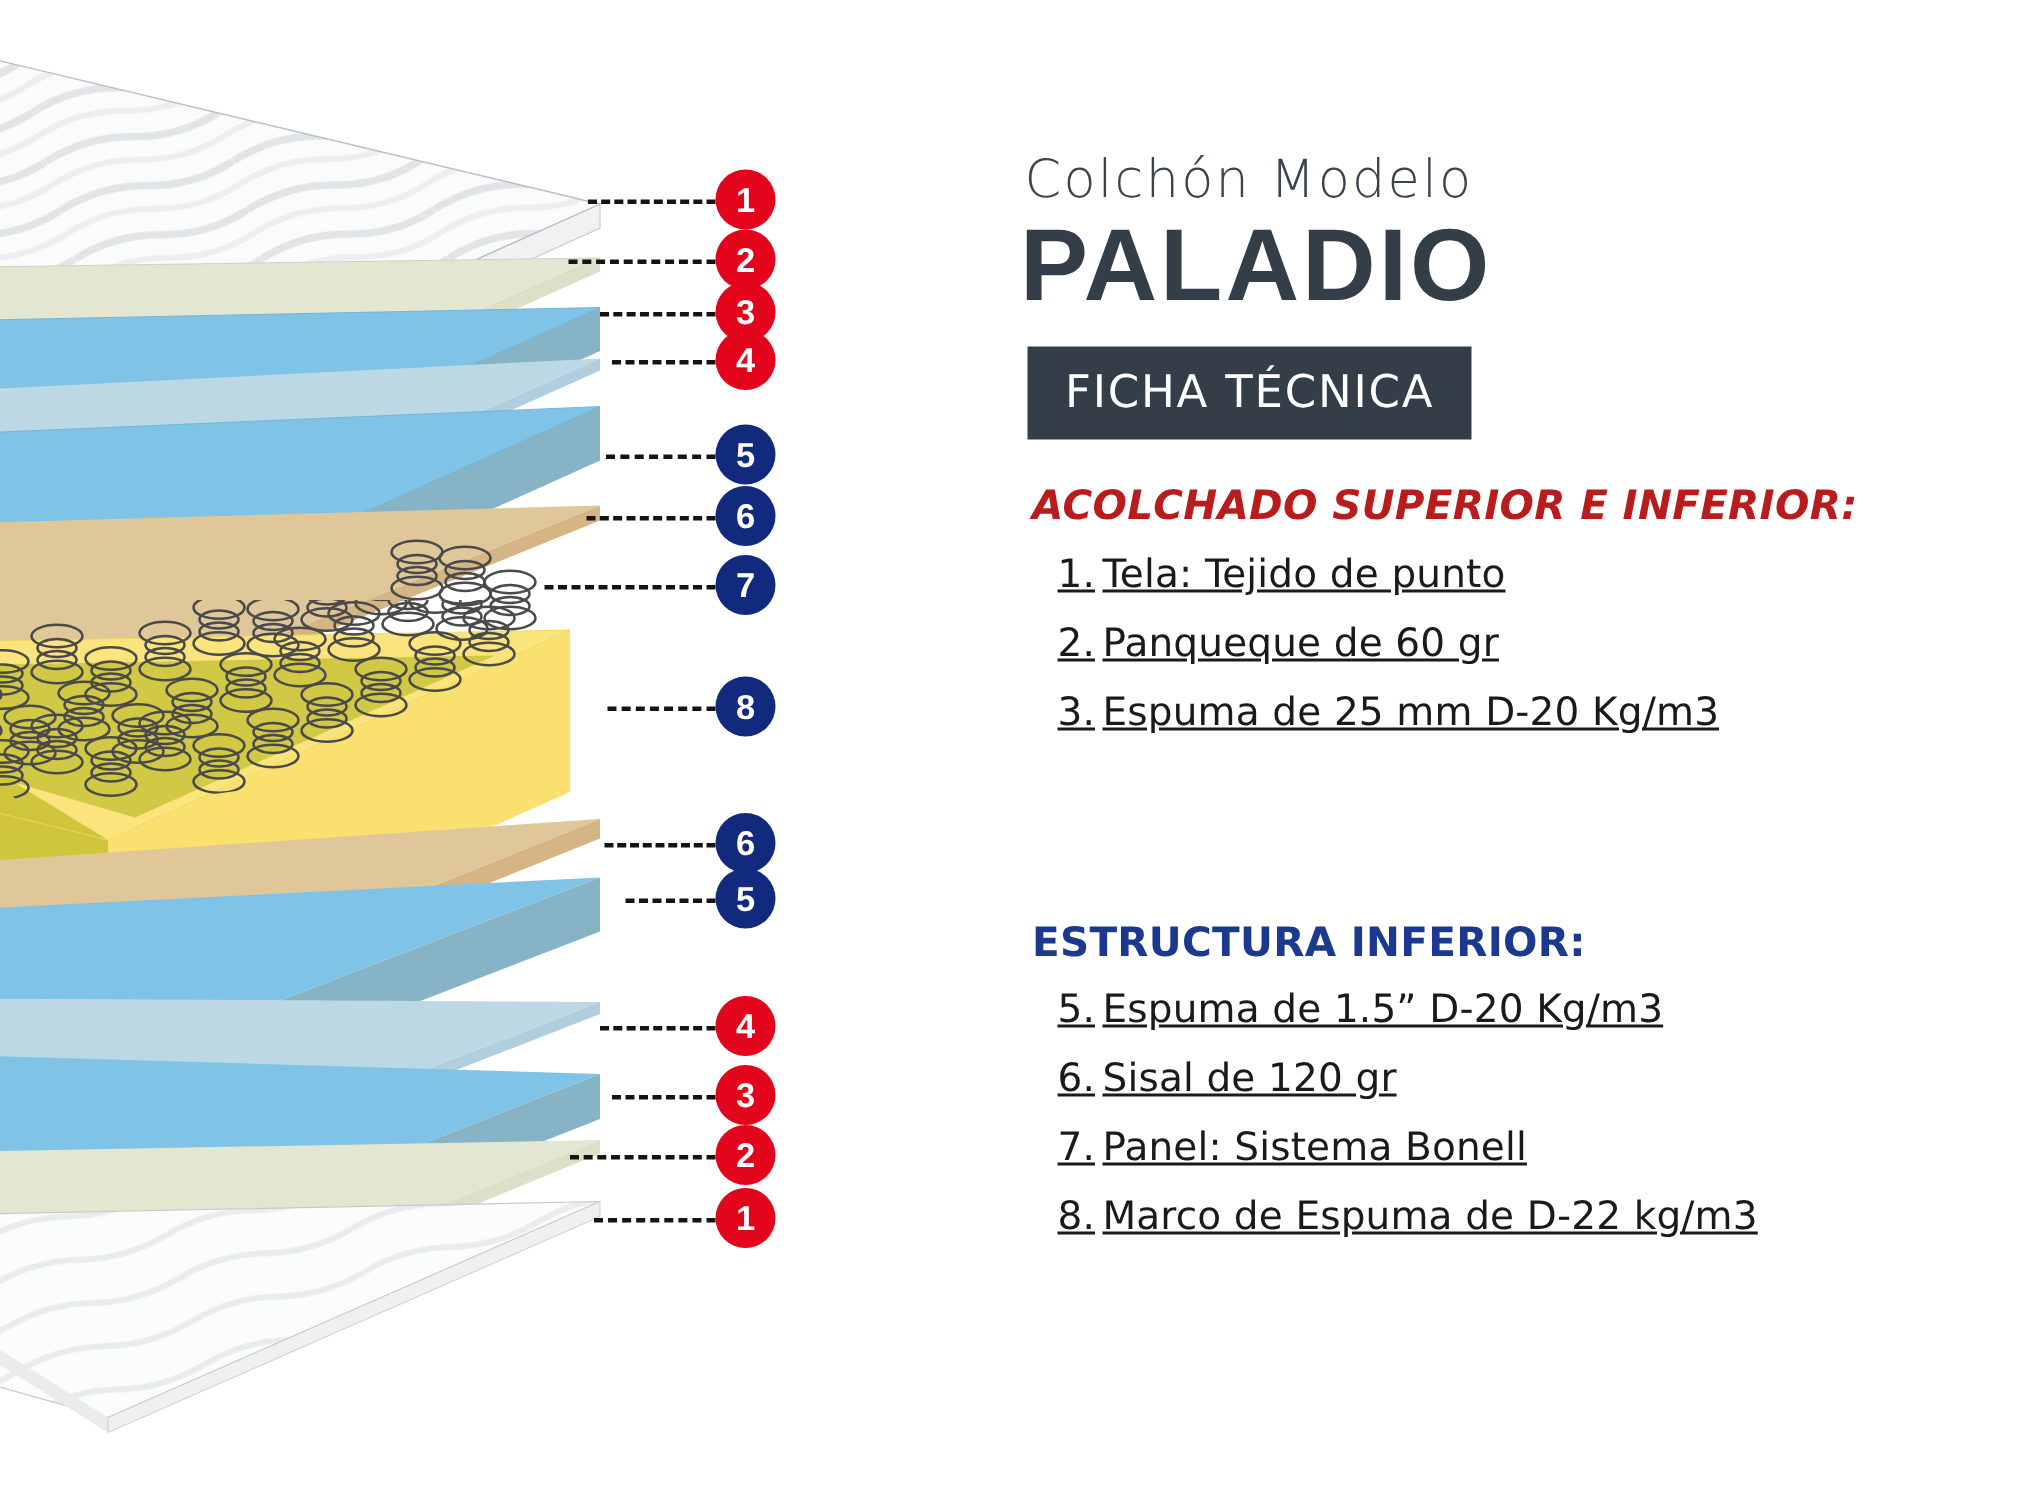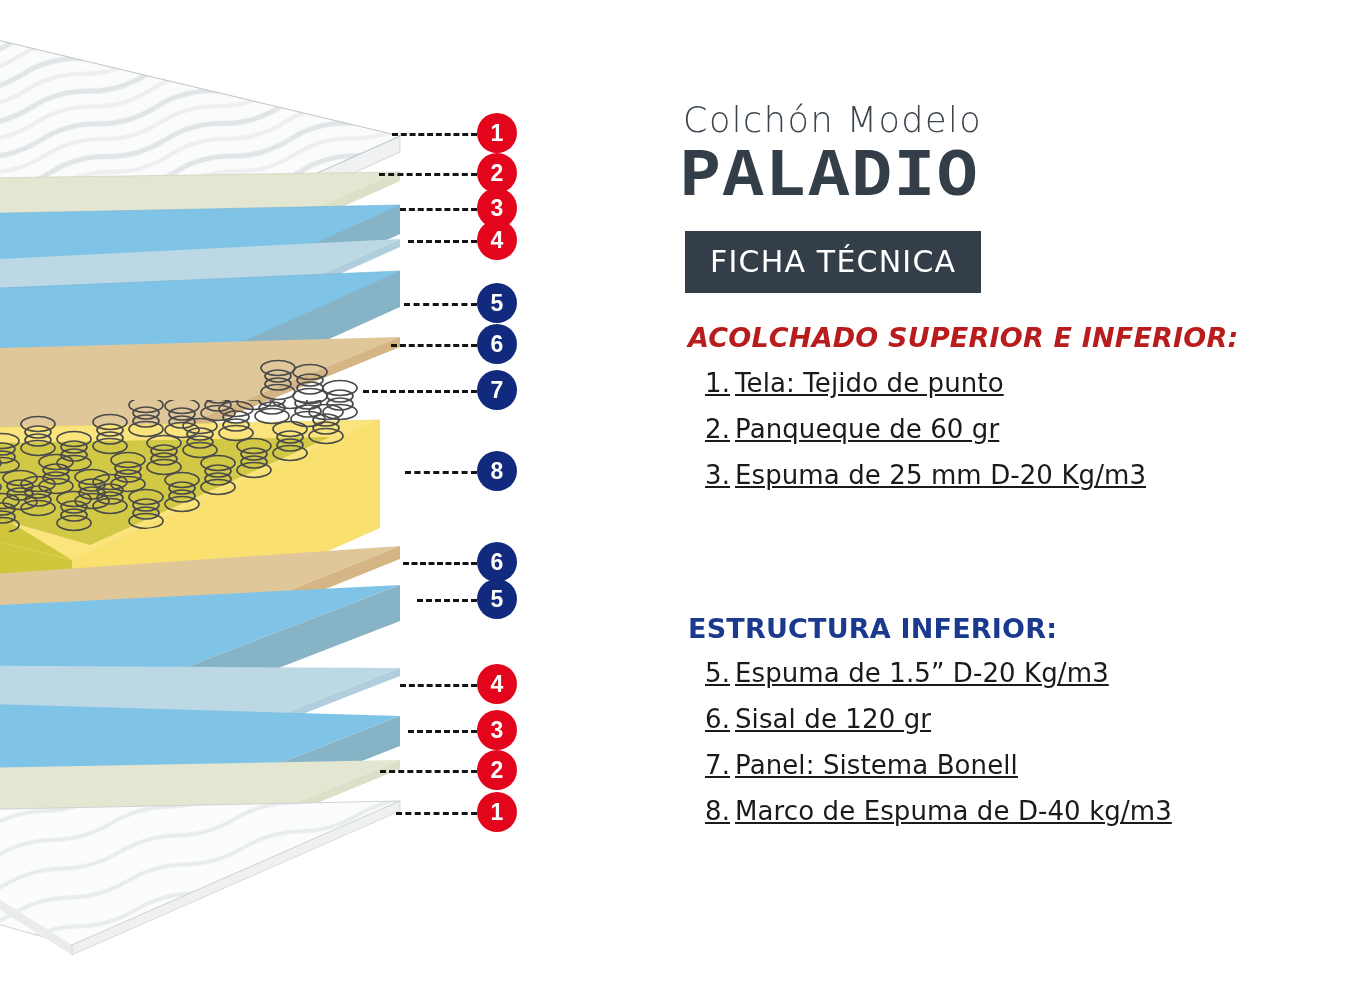--- a/index.html
+++ b/index.html
@@ -50,21 +50,21 @@
     font-family:"DejaVu Sans", sans-serif;
     font-weight:300;
     letter-spacing:1.5px;
     white-space:nowrap;
   }
   #brandtitle{
     position:absolute;left:-3px;top:138px;
     font-size:68px;
     font-weight:bold;
     color:#343E48;
-    font-family:Liberation Mono, monospace;
+    font-family:Liberation Sans, sans-serif;
     letter-spacing:2px;
     white-space:nowrap;
   }
   #ficha-btn{
     position:absolute;left:2px;top:231px;
     background:#343E48;
     color:#ffffff;
     font-size:30px;
     letter-spacing:1.2px;
     padding:13px 25px 14px 25px;
@@ -361,17 +361,17 @@
         <li class="spec-item"><span class="spec-num">1.</span><span>Tela:  Tejido de punto</span></li>
         <li class="spec-item"><span class="spec-num">2.</span><span>Panqueque de 60 gr</span></li>
         <li class="spec-item"><span class="spec-num">3.</span><span>Espuma de 25 mm D-20 Kg/m3</span></li>
       </ul>
 
     <div class="sec-head" id="sec2-head">ESTRUCTURA INFERIOR:</div>
     <ul class="spec-list" id="sec2-list">
         <li class="spec-item"><span class="spec-num">5.</span><span>Espuma de  1.5”  D-20 Kg/m3</span></li>
         <li class="spec-item"><span class="spec-num">6.</span><span>Sisal de 120 gr</span></li>
         <li class="spec-item"><span class="spec-num">7.</span><span>Panel: Sistema Bonell</span></li>
-        <li class="spec-item"><span class="spec-num">8.</span><span>Marco de Espuma de D-40 kg/m3</span></li>
+        <li class="spec-item"><span class="spec-num">8.</span><span>Marco de Espuma de D-22 kg/m3</span></li>
       </ul>
 
   </div>
 </div>
 
 </body></html>

